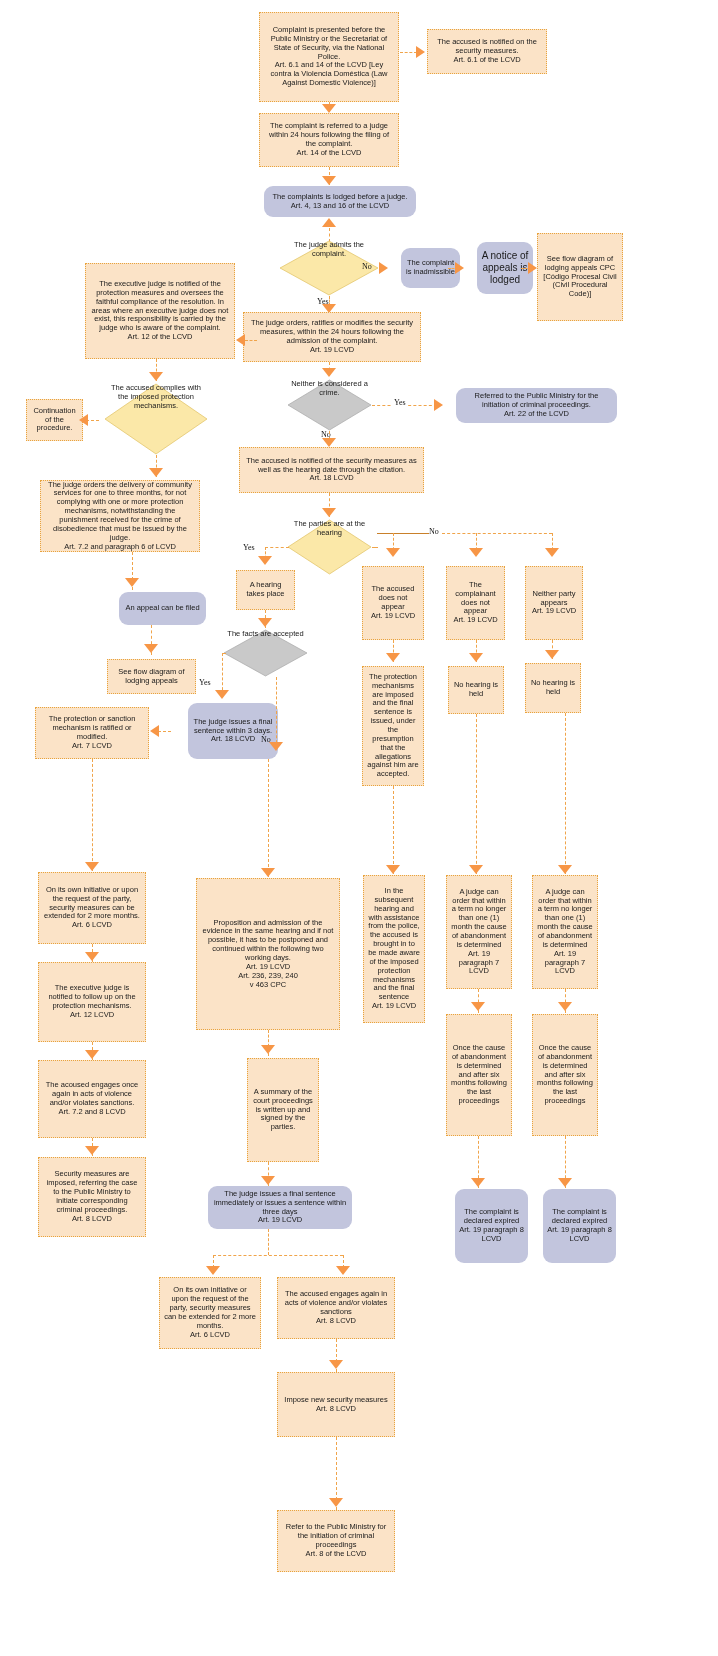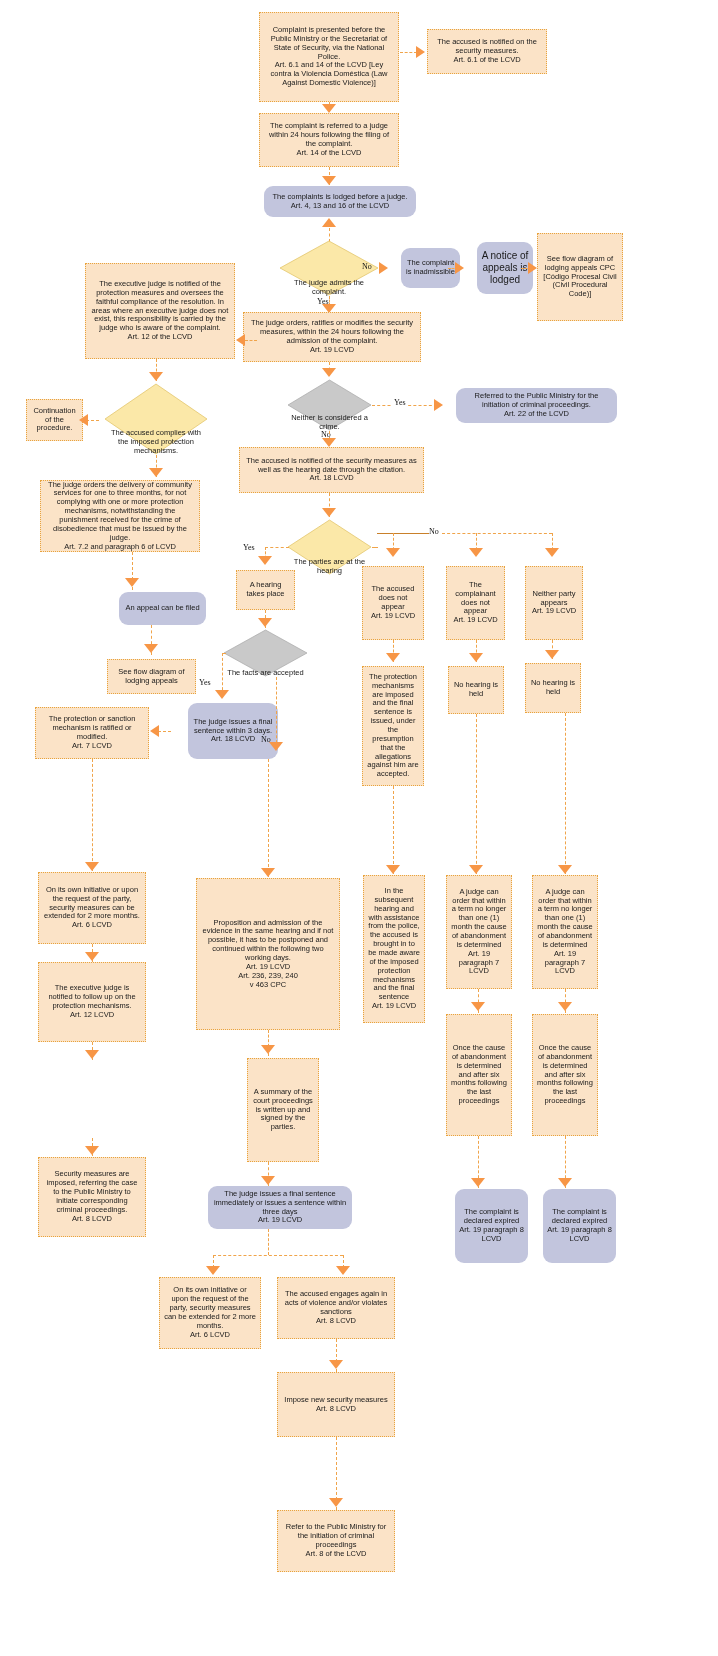--- a/index.html
+++ b/index.html
@@ -31,21 +31,21 @@
   }
   .rounded {
     background:#c2c5dd;
     border:none;
     border-radius:9px;
     margin-left:12px;
   }
   .diamond-wrap {
     position:absolute;
     display:flex;
-    align-items:flex-end;
+    align-items:flex-start;
     justify-content:center;
     text-align:center;
   }
   .diamond-shape {
     position:absolute;
     left:0; top:0; right:0; bottom:0;
   }
   .diamond-text {
     position:relative;
     z-index:2;
@@ -315,20 +315,22 @@
 
   <div class="v-line" style="left:92px; top:944px; height:18px;"></div>
   <div class="arrow-d" style="left:85px; top:952px;"></div>
 
   <div class="node rect" style="left:38px; top:962px; width:108px; height:80px; font-size:7.5px;">The executive judge is notified to follow up on the protection mechanisms.
 Art. 12 LCVD</div>
 
   <div class="v-line" style="left:92px; top:1042px; height:18px;"></div>
   <div class="arrow-d" style="left:85px; top:1050px;"></div>
 
+  <div class="node rect" style="left:38px; top:1060px; width:108px; height:78px; font-size:7.5px;">The acoused engages once again in acts of violence and/or violates sanctions.
+Art. 7.2 and 8 LCVD</div>
 
   <div class="v-line" style="left:92px; top:1138px; height:18px;"></div>
   <div class="arrow-d" style="left:85px; top:1146px;"></div>
 
   <div class="node rect" style="left:38px; top:1157px; width:108px; height:80px; font-size:7.5px;">Security measures are imposed, referring the case to the Public Ministry to initiate corresponding criminal proceedings.
 Art. 8 LCVD</div>
 
   <div class="node rect" style="left:196px; top:878px; width:144px; height:152px; font-size:7.5px;">Proposition and admission of the evidence in the same hearing and if not possible, it has to be postponed and continued within the following two working days.
 Art. 19 LCVD
 Art. 236, 239, 240

